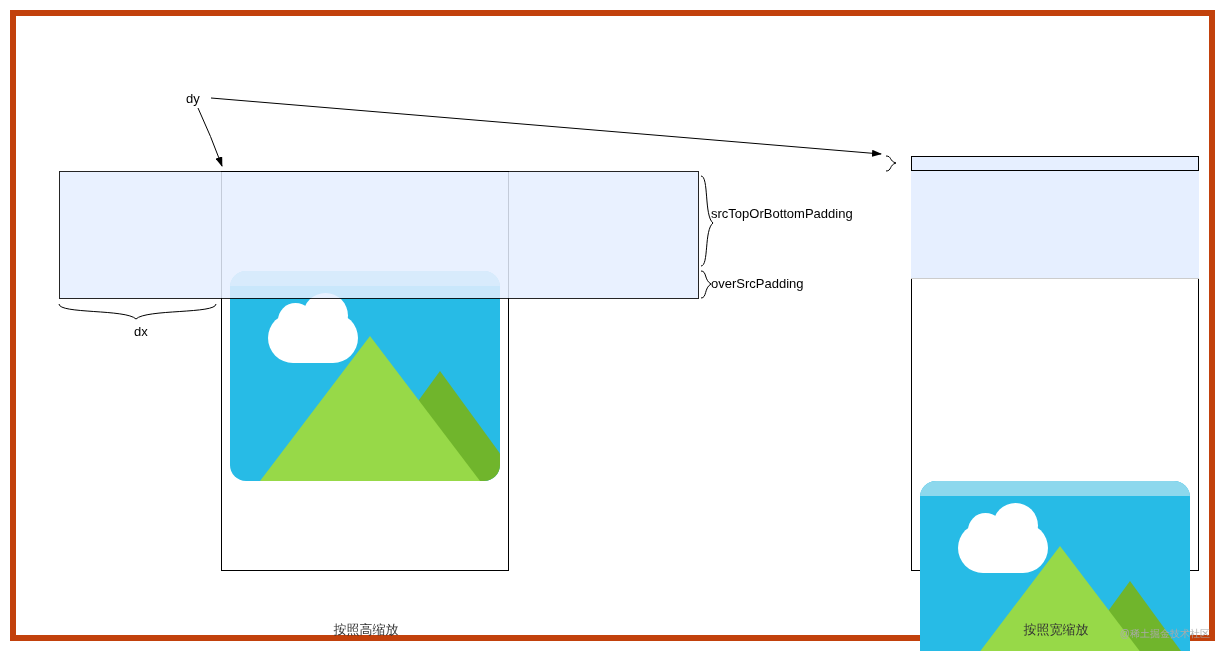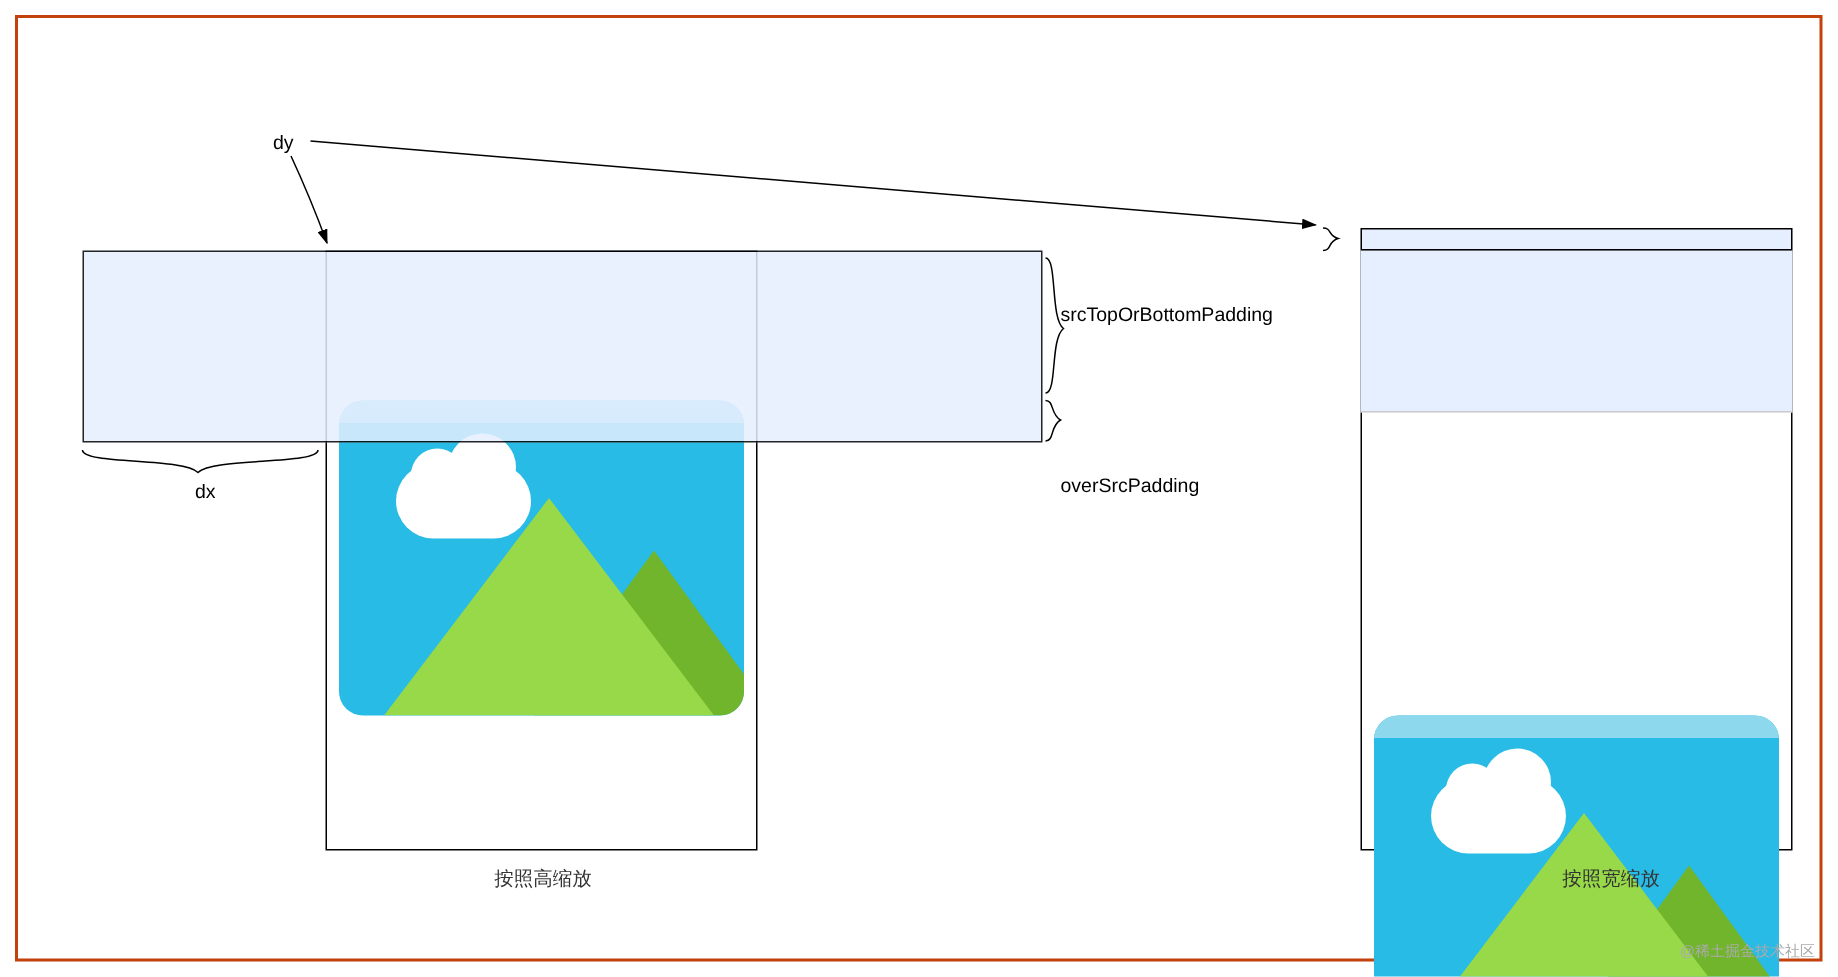--- a/index.html
+++ b/index.html
@@ -10,32 +10,33 @@
       height: 651px;
       position: relative;
       overflow: hidden;
     }
     .canvas {
       position: absolute;
       top: 10px;
       left: 10px;
       right: 10px;
       bottom: 10px;
-      border: 2px solid #c2410c;
+      border: 6px solid #c2410c;
     }
     .label {
       position: absolute;
       font-size: 13px;
       color: #000;
     }
     .caption {
       position: absolute;
       font-size: 13px;
       color: #333;
       text-align: center;
+      margin-top: 40px;
     }
     .watermark {
       position: absolute;
       bottom: 10px;
       right: 15px;
       font-size: 10px;
       color: #aaa;
     }
 
     
@@ -171,21 +172,21 @@
     }
   </style>
 </head>
 <body>
 
 <div class="canvas">
 
   <div class="label" style="left:170px; top:75px;">dy</div>
   <div class="label" style="left:118px; top:308px;">dx</div>
   <div class="label" style="left:695px; top:190px;text-align:center;">srcTopOrBottomPadding</div>
-  <div class="label" style="left:695px; top:260px;margin-top:44px;">overSrcPadding</div>
+  <div class="label" style="left:695px; top:260px;">overSrcPadding</div>
 
   <div class="left-container"></div>
 
   <div class="image-icon image-icon-left">
     <div class="sky-light"></div>
     <div class="cloud"></div>
     <div class="mountain-back"></div>
     <div class="mountain-front"></div>
   </div>
 
@@ -197,21 +198,21 @@
     <div class="sky-light"></div>
     <div class="cloud"></div>
     <div class="mountain-back"></div>
     <div class="mountain-front"></div>
   </div>
 
   <div class="right-overlay-main"></div>
   <div class="right-overlay-top"></div>
 
   <div class="caption" style="left:300px; top:565px; width:100px;">按照高缩放</div>
-  <div class="caption" style="left:1012px; top:565px; width:100px;">按照宽缩放</div>
+  <div class="caption" style="left:990px; top:565px; width:100px;">按照宽缩放</div>
 
   <svg class="arrows">
     <defs>
       <marker id="arrowhead" markerWidth="10" markerHeight="7" refX="9" refY="3.5" orient="auto">
         <polygon points="0 0, 10 3.5, 0 7" fill="#000"></polygon>
       </marker>
     </defs>
 
     <path d="M 182 92 Q 195 120 206 150" stroke="#000" fill="none" marker-end="url(#arrowhead)"></path>
 

